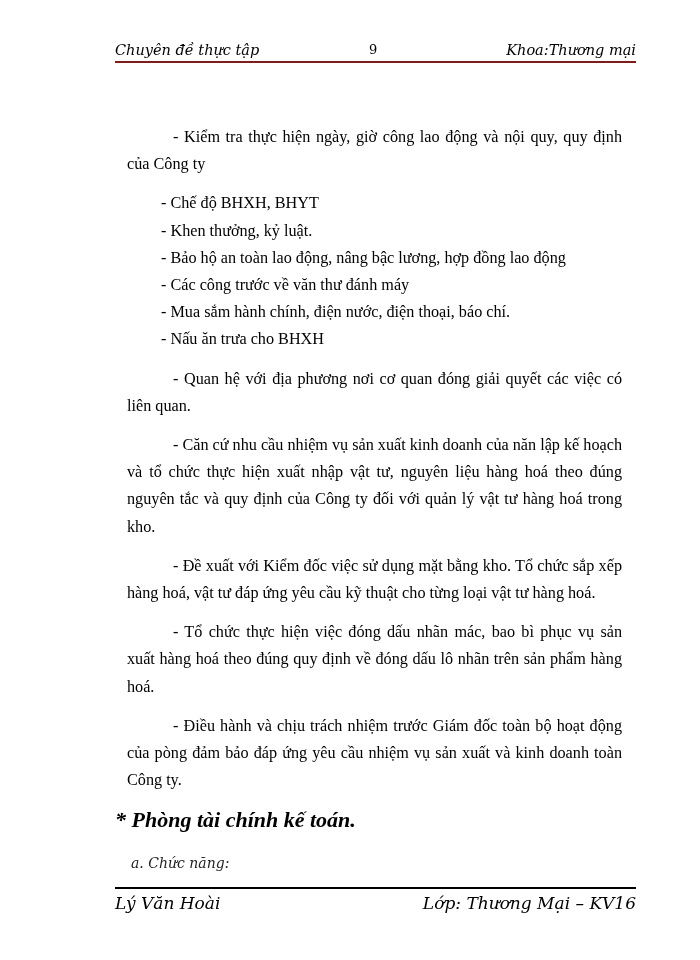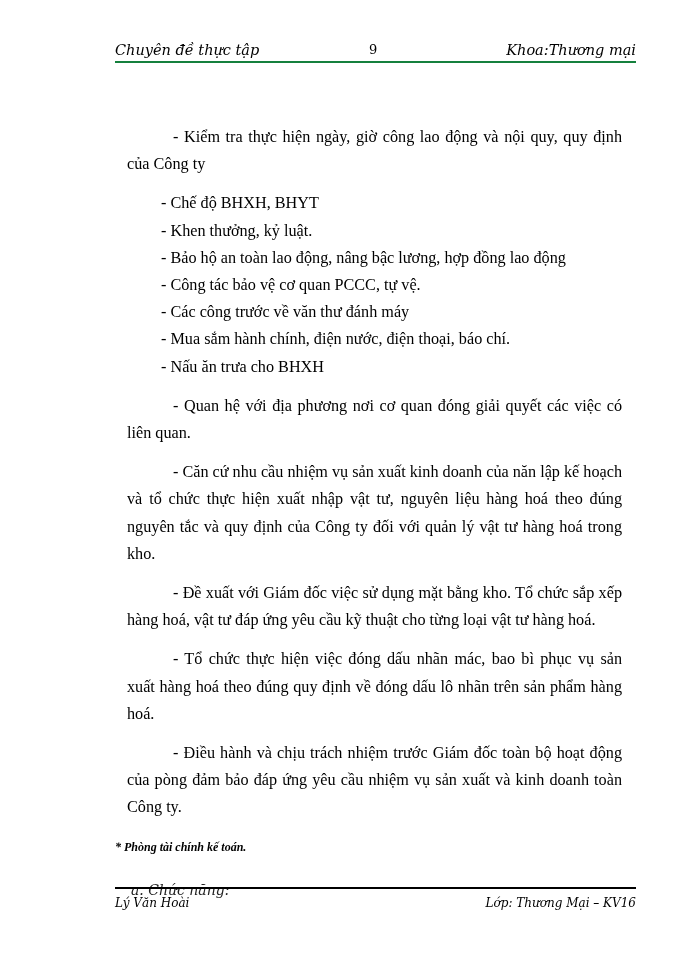--- a/index.html
+++ b/index.html
@@ -13,21 +13,21 @@
       position: relative;
       overflow: hidden;
       color: #000000;
     }
     .header {
       position: absolute;
       left: 115px;
       top: 40px;
       width: 521px;
       height: 21px;
-      border-bottom: 2px solid #15803d;
+      border-bottom: 2px solid #7f1d1d;
       font-family: "DejaVu Serif", serif;
       font-style: italic;
       font-size: 14.5px;
       line-height: 20px;
     }
     .header .left { position: absolute; left: 0; top: 0; }
     .header .center { position: absolute; left: 254px; top: 0; font-style: normal; font-size: 13px; }
     .header .right { position: absolute; right: 0; top: 0; }
 
     .body-text {
@@ -46,66 +46,65 @@
     .indent { text-indent: 46px; }
     .item {
       margin: 0;
       padding-left: 46px;
     }
     .section-heading {
       margin: 0;
       font-weight: bold;
       font-style: italic;
       font-family: "Liberation Serif", serif;
-      font-size: 12px;
+      font-size: 22px;
     }
     .sub-heading {
       margin: 16px;
       font-family: "DejaVu Serif", serif;
       font-style: italic;
       font-size: 14px;
       color: #222222;
     }
 
     .footer {
       position: absolute;
       left: 115px;
       top: 887px;
       width: 521px;
       border-top: 2px solid #000000;
       height: 24px;
       font-family: "DejaVu Serif", serif;
       font-style: italic;
-      font-size: 12px;
+      font-size: 17px;
       line-height: 24px;
     }
     .footer .left { position: absolute; left: 0; top: 2px; }
     .footer .right { position: absolute; right: 0; top: 2px; }
   </style>
 </head>
 <body>
 
 <div class="header">
   <span class="left">Chuyên đề thực tập</span>
   <span class="center">9</span>
   <span class="right">Khoa:Thương mại</span>
 </div>
 
 <div class="body-text">
   <p class="para indent">- Kiểm tra thực hiện ngày,  giờ công lao động và nội quy,  quy định của Công ty</p>
   <p class="item">- Chế độ BHXH,  BHYT</p>
   <p class="item">- Khen thưởng,  kỷ luật.</p>
   <p class="item">- Bảo hộ an toàn lao động,  nâng bậc lương,  hợp đồng lao động</p>
-  <p class="item">- Công tác bảo vệ cơ quan PCCC,  tự vệ.</p>
   <p class="item">- Các công trước về văn thư đánh máy</p>
   <p class="item">- Mua sắm hành chính,  điện nước,  điện thoại,  báo chí.</p>
   <p class="item">- Nấu ăn trưa cho BHXH</p>
   <p class="para indent">- Quan hệ với địa phương nơi cơ quan đóng giải quyết các việc có liên quan.</p>
   <p class="para indent">- Căn cứ nhu cầu nhiệm vụ sản xuất kinh doanh của năn lập kế hoạch và tổ chức thực hiện xuất nhập vật tư,  nguyên liệu hàng hoá theo đúng nguyên tắc và quy định của Công ty đối với quản lý vật tư hàng hoá trong kho.</p>
-  <p class="para indent">- Đề xuất với Giám đốc việc sử dụng mặt bằng kho. Tổ chức sắp xếp hàng hoá,  vật tư đáp ứng yêu cầu kỹ thuật cho từng loại vật tư hàng hoá.</p>
+  <p class="para indent">- Đề xuất với Kiểm đốc việc sử dụng mặt bằng kho. Tổ chức sắp xếp hàng hoá,  vật tư đáp ứng yêu cầu kỹ thuật cho từng loại vật tư hàng hoá.</p>
   <p class="para indent">- Tổ chức thực hiện việc đóng dấu nhãn mác,  bao bì phục vụ sản xuất hàng hoá theo đúng quy định về đóng dấu lô nhãn trên sản phẩm hàng hoá.</p>
   <p class="para indent">- Điều hành và chịu trách nhiệm trước Giám đốc toàn bộ hoạt động của pòng đảm bảo đáp ứng yêu cầu nhiệm vụ sản xuất và kinh doanh toàn Công ty.</p>
   <p class="section-heading">* Phòng tài chính kế toán.</p>
   <p class="sub-heading">a. Chức năng:</p>
 </div>
 
 <div class="footer">
   <span class="left">Lý Văn Hoài</span>
   <span class="right">Lớp: Thương Mại – KV16</span>
 </div>

